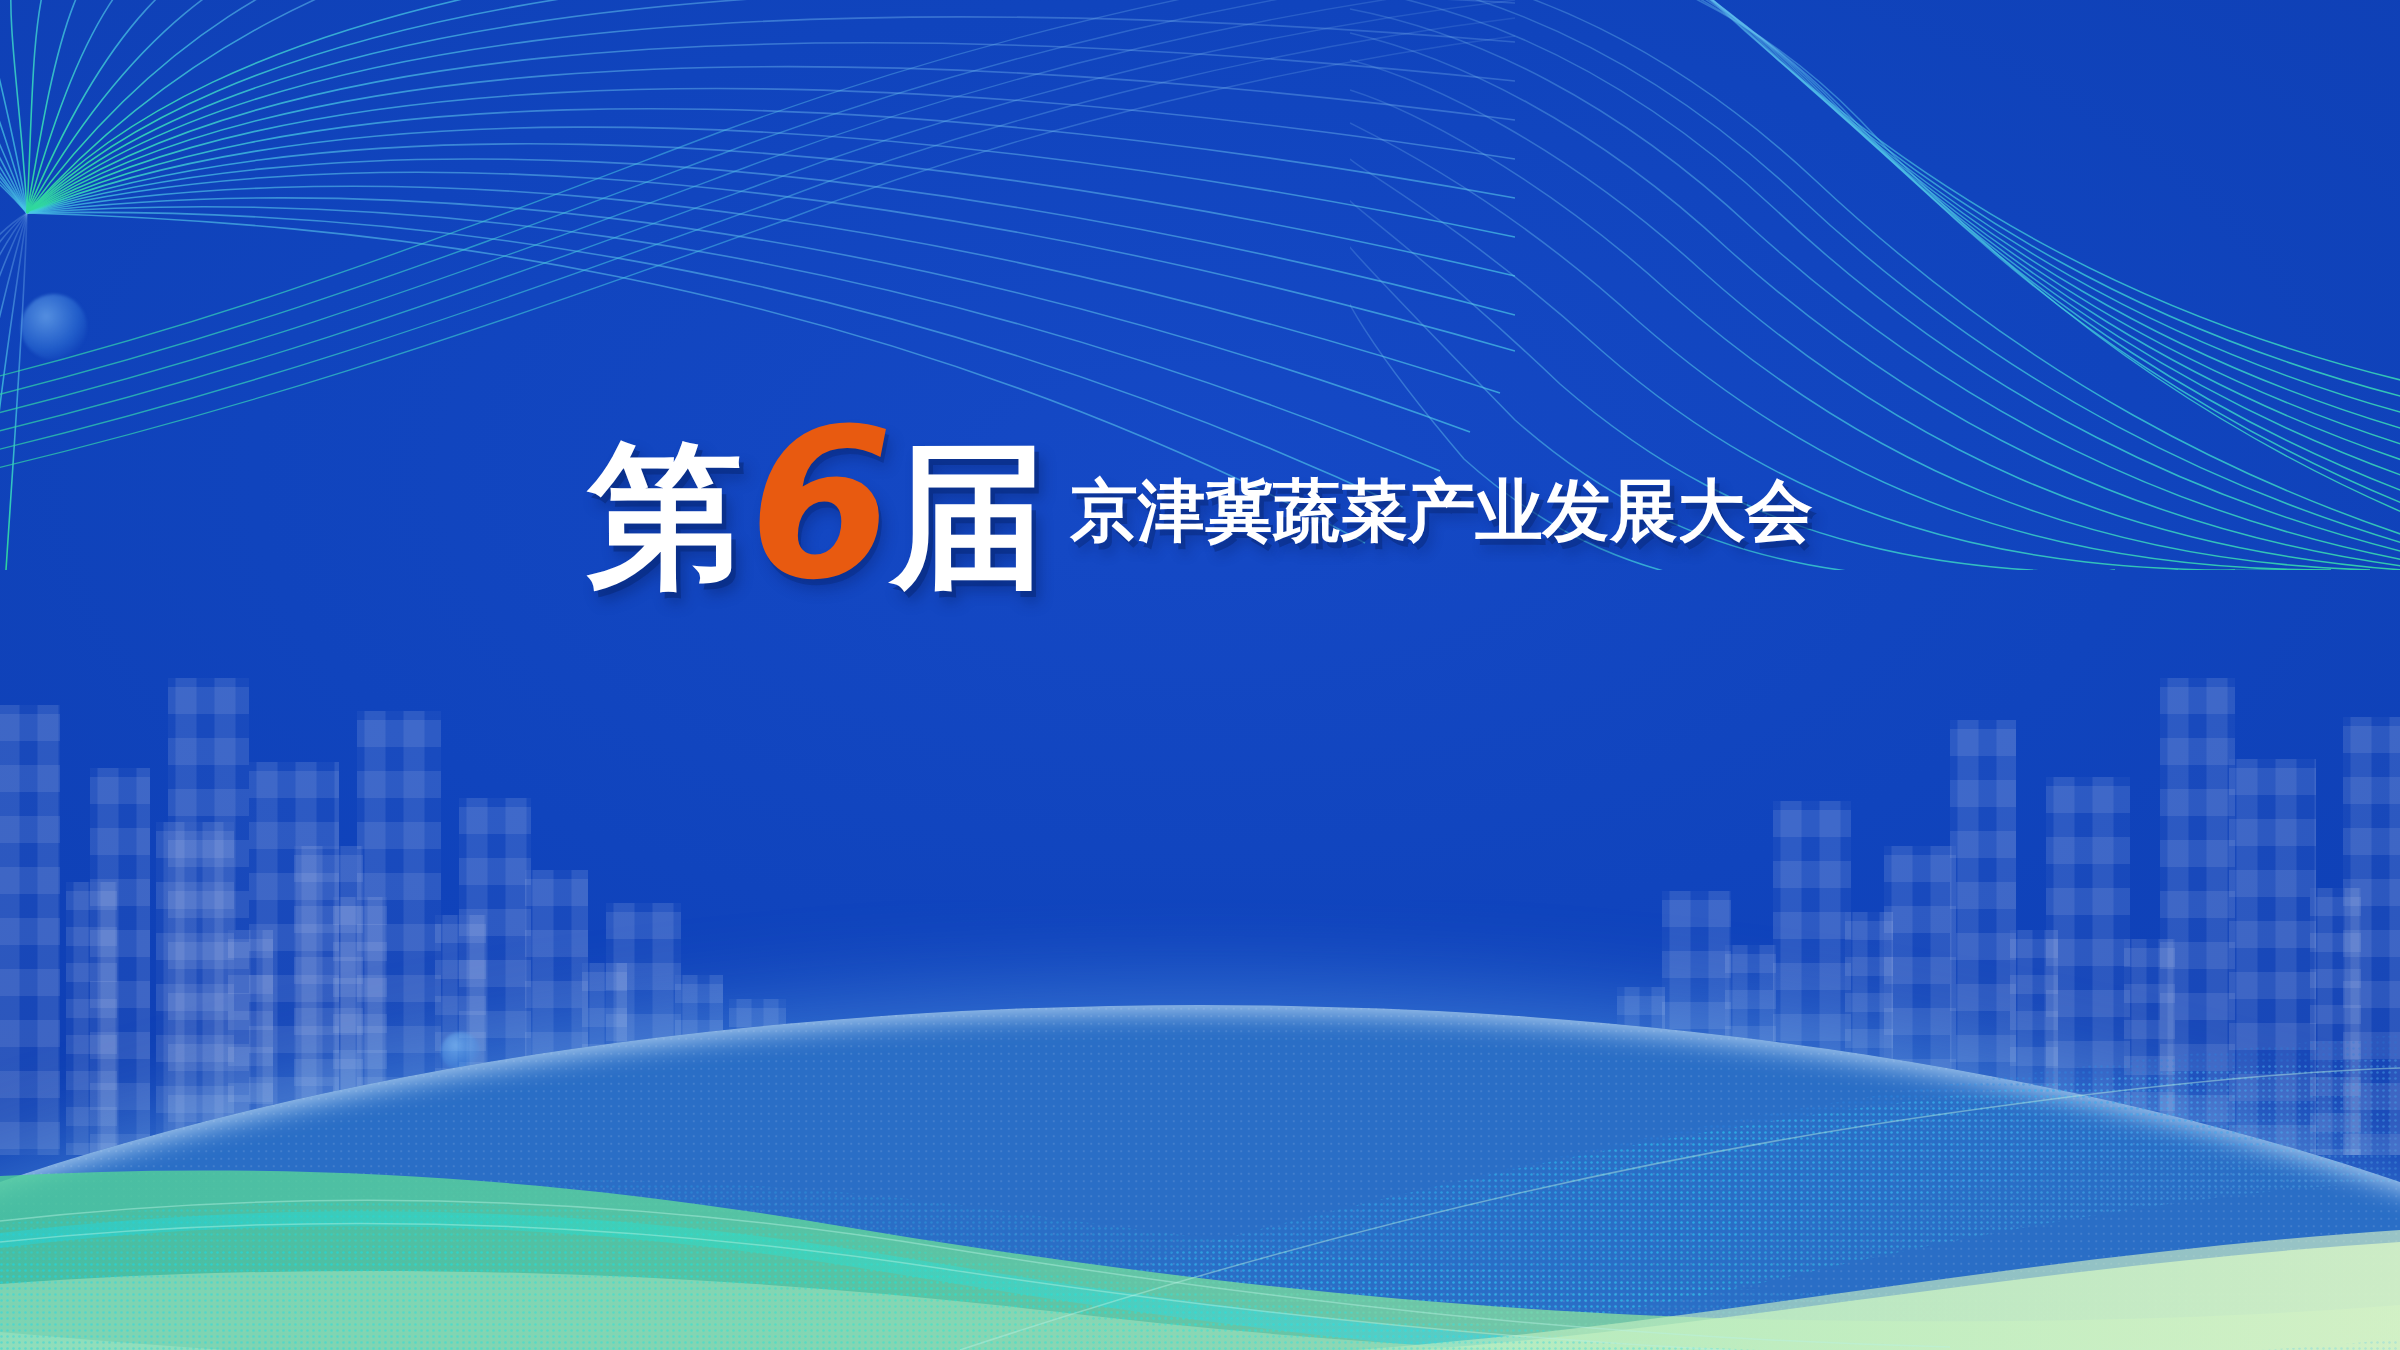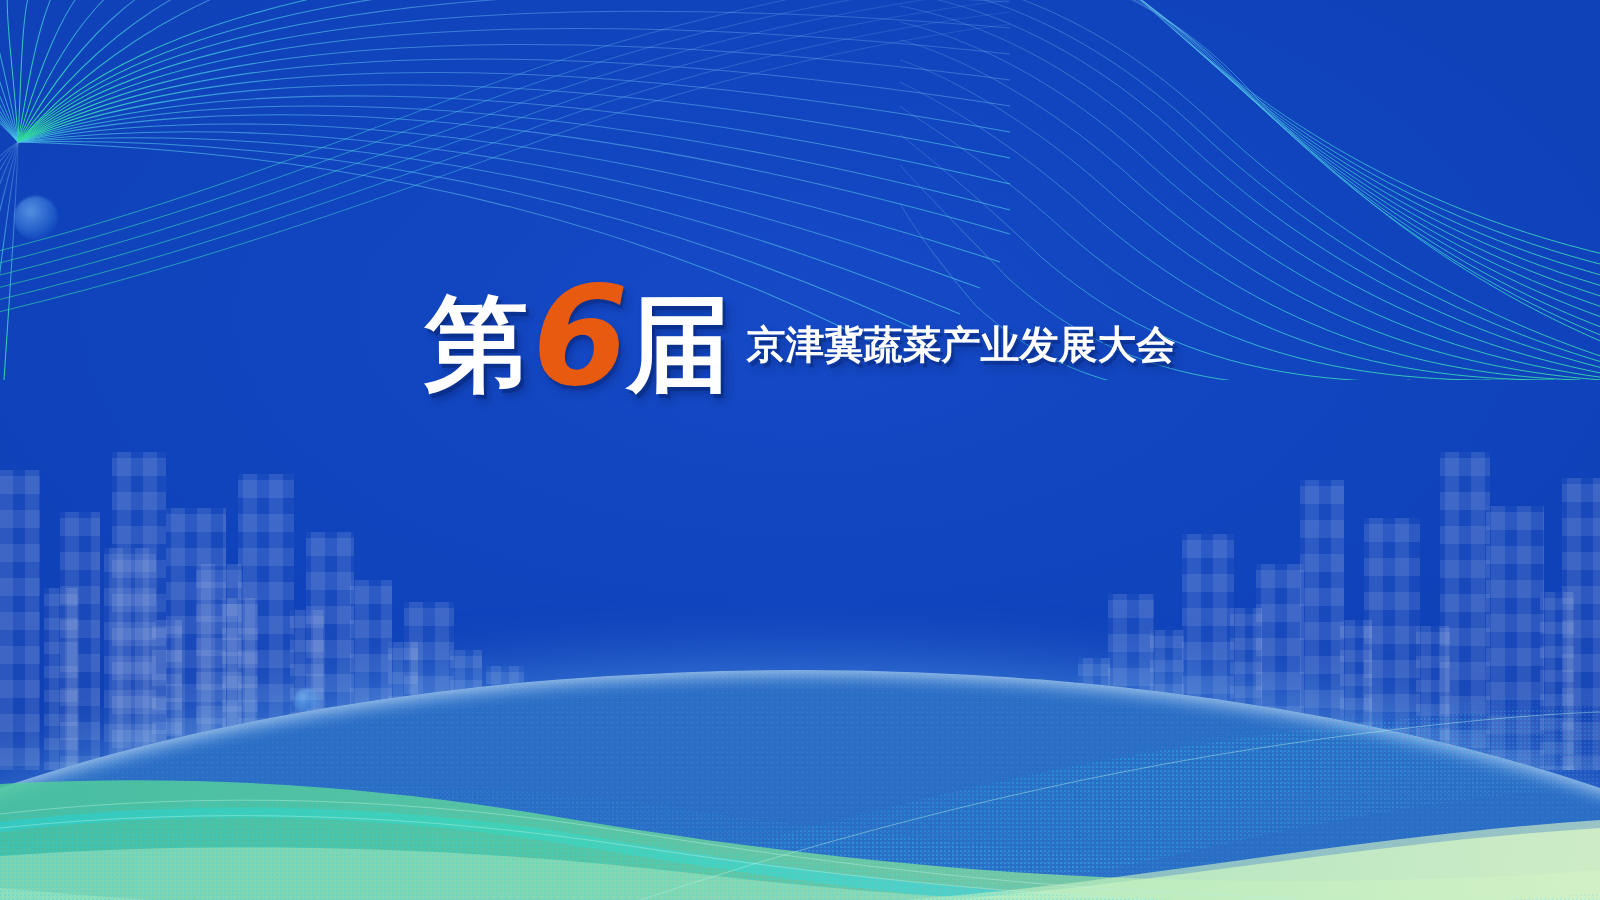--- a/index.html
+++ b/index.html
@@ -183,24 +183,24 @@
   }
 
   .headline {
     display: flex;
     flex-direction: column;
     gap: 8px;
   }
   .hl-line {
     color: #ffffff;
     font-weight: 900;
-    font-size: 39px;
+    font-size: 45px;
     line-height: 1.0;
     white-space: nowrap;
-    font-family: Liberation Serif, serif;
+    font-family: Liberation Mono, monospace;
     text-shadow:
       3px 4px 0 rgba(8,40,120,0.50),
       5px 7px 8px rgba(5,28,95,0.32);
   }
   .hl-line.l1 { letter-spacing: 0px; }
   .hl-line.l2 { letter-spacing: 12px; }
 </style>
 </head>
 <body>
 

